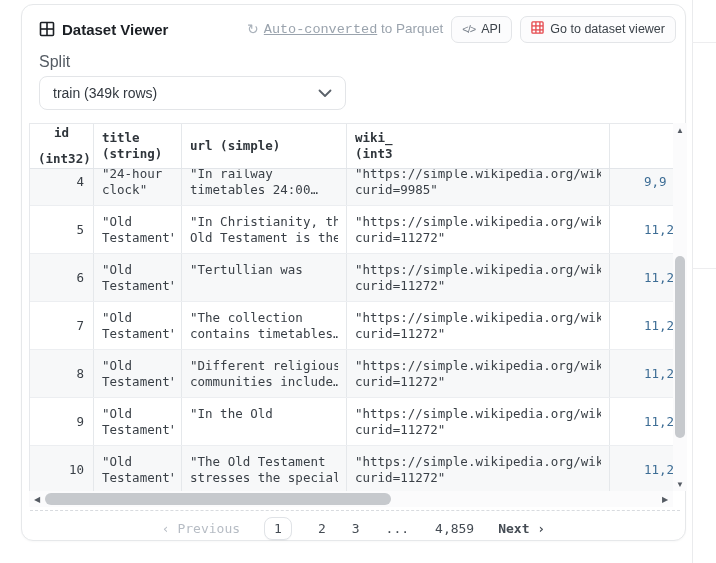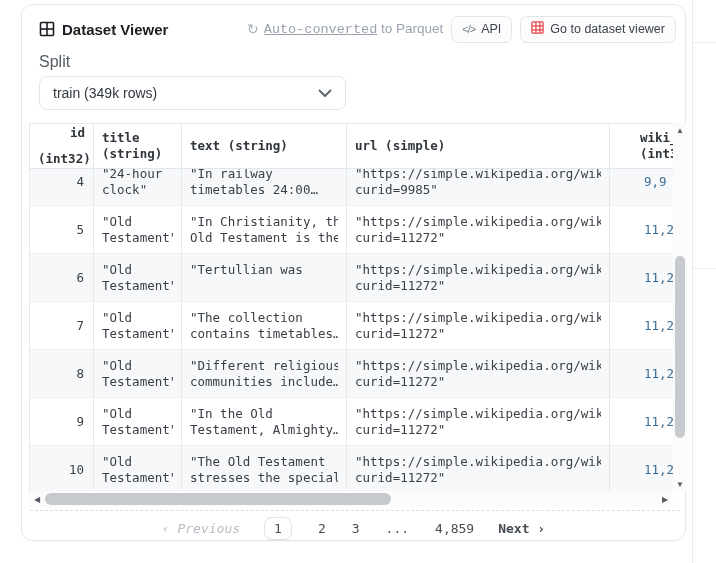--- a/index.html
+++ b/index.html
@@ -41,21 +41,21 @@
   
   .tableArea { position:absolute; left:7px; top:118px; width:658px; height:368px; }
   .gridBox { position:absolute; left:0; top:0; width:644px; height:368px;
              border-top:1px solid #e7e9ec; border-left:1px solid #e7e9ec; overflow:hidden;
              font-family:"DejaVu Sans Mono", monospace; }
   .trow { display:grid; grid-template-columns:64px 88px 165px 263px 64px; }
   .hrow { height:45px; border-bottom:1px solid #e2e5e9; background:#fff; }
   .hcell { border-right:1px solid #e5e8eb; padding:4px 8px; display:flex; flex-direction:column;
            justify-content:center; font-size:12.5px; font-weight:bold; color:#2f353b;
            line-height:16px; white-space:nowrap; overflow:hidden; }
-  .hcell:nth-child(1) { text-align:right;gap:10px; }
+  .hcell:nth-child(1) { text-align:center;gap:10px; }
   .hcell:nth-child(5) { padding-left:30px; }
   .brow { border-bottom:1px solid #eceef1; background:#fff; height:48px; overflow:hidden; cursor:pointer; }
   .brow.stripe { background:#f7f8f9; }
   .brow.partial { height:37px; }
   .brow.last { height:46px; border-bottom:none; }
   .bcell { border-right:1px solid #e5e8eb; overflow:hidden; position:relative; }
   .cin { height:48px; padding:8px 8px 0 8px; font-size:12.5px; line-height:16px; color:#3a4047; }
   .partial .cin { margin-top:-11px; }
   .cin div { white-space:nowrap; overflow:hidden; }
   .cell-id .cin { display:flex; align-items:center; justify-content:flex-end; padding:0 9px; }
@@ -76,21 +76,21 @@
   .hsb .lt { left:0; } .hsb .rt { right:0; }
   .hsb .thumb { position:absolute; top:2px; height:12px; left:16px; width:346px;
                 background:#c6c9cd; border-radius:6px; cursor:pointer; }
 
   .dashline { position:absolute; left:8px; top:505px; width:650px; border-top:1px dashed #d8dbdf; }
 
   
   .pagination { position:absolute; left:0; right:0; top:508px; height:30px;
                 display:flex; align-items:center; justify-content:center; gap:24px;
                 font-family:"DejaVu Sans Mono", monospace; font-size:13px; color:#454c54; }
-  .pg-prev { color:#b6bcc4; cursor:pointer; white-space:nowrap;font-style:italic; }
+  .pg-prev { color:#b6bcc4; cursor:pointer; white-space:nowrap; }
   .pg-next { color:#454c54; cursor:pointer; white-space:nowrap;font-weight:bold; }
   .pg-item { color:#454c54; cursor:pointer; }
   .pg-item.current { border:1px solid #e0e3e7; border-radius:8px; padding:3px 9px;
                      background:#fff; box-shadow:0 1px 1px rgba(0,0,0,.03); }
 </style>
 </head>
 <body>
 
 <div id="stage">
   <div class="vline"></div>
@@ -153,23 +153,20 @@
         <div class="trow hrow" id="thead">
             <div class="hcell">
               <div>id</div>
               <div>(int32)</div>
             </div>
             <div class="hcell">
               <div>title</div>
               <div>(string)</div>
             </div>
             <div class="hcell">
-              <div>text (string)</div>
-            </div>
-            <div class="hcell">
               <div>url (simple)</div>
             </div>
             <div class="hcell">
               <div>wiki_</div>
               <div>(int3</div>
             </div>
           </div>
         <div id="tbody">
             <div class="trow brow stripe partial">
               <div class="bcell cell-id">
@@ -306,21 +303,20 @@
               </div>
               <div class="bcell ">
                 <div class="cin">
                   <div>"Old</div>
                   <div>Testament"</div>
                 </div>
               </div>
               <div class="bcell ">
                 <div class="cin">
                   <div>"In the Old</div>
-                  <div>Testament, Almighty…</div>
                 </div>
               </div>
               <div class="bcell ">
                 <div class="cin">
                   <div>"https://simple.wikipedia.org/wiki?</div>
                   <div>curid=11272"</div>
                 </div>
               </div>
               <div class="bcell cell-wiki">
                 <div class="cin">11,2</div>

